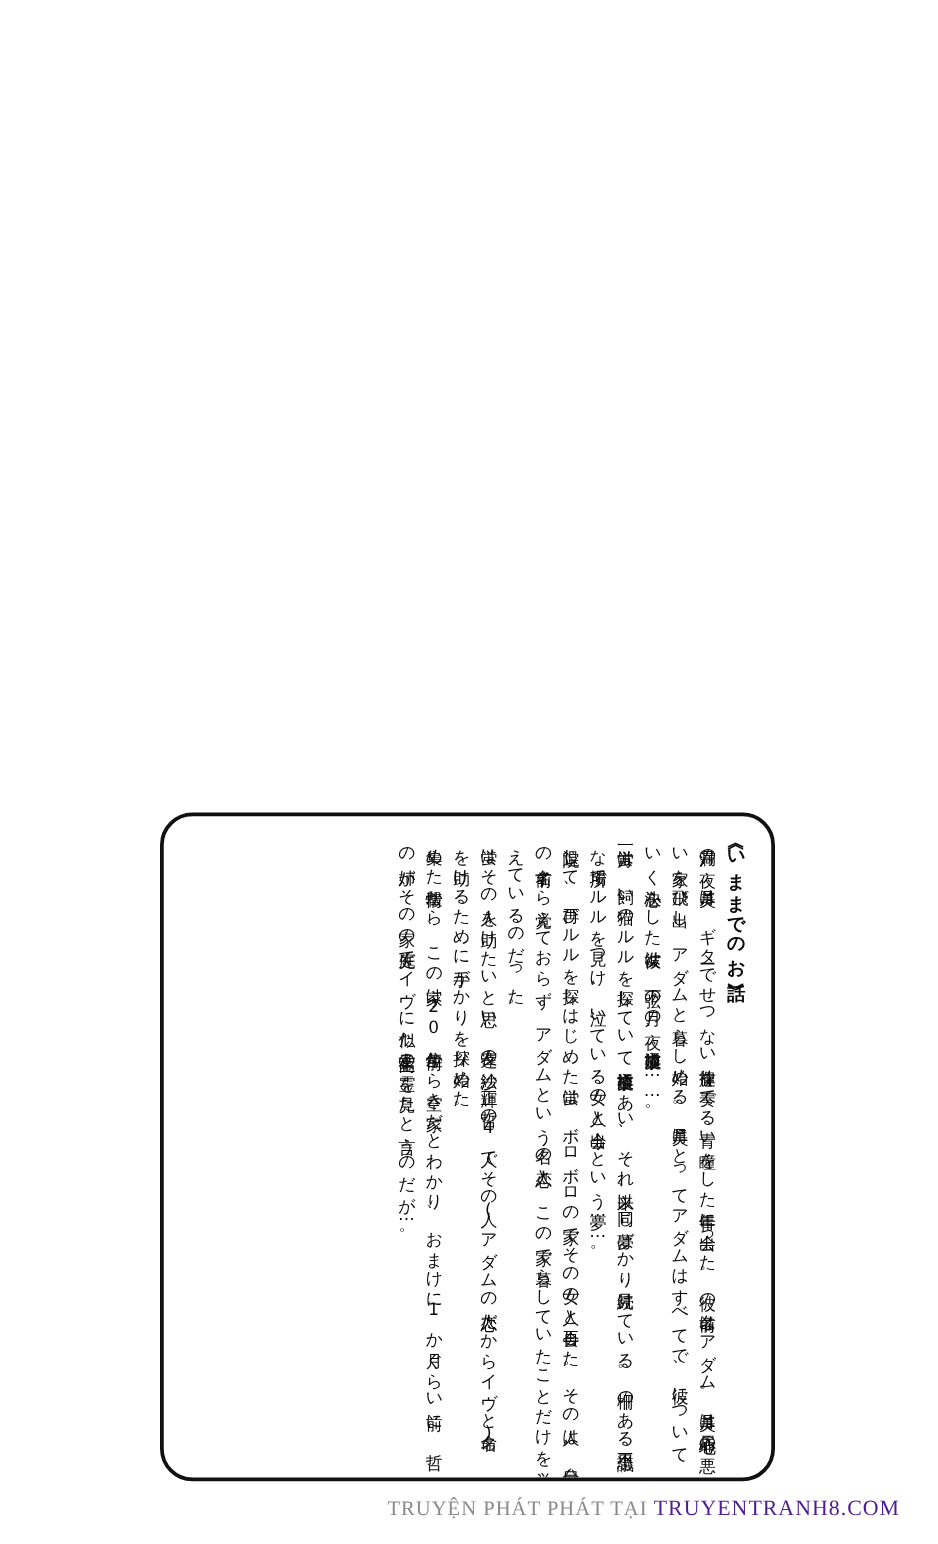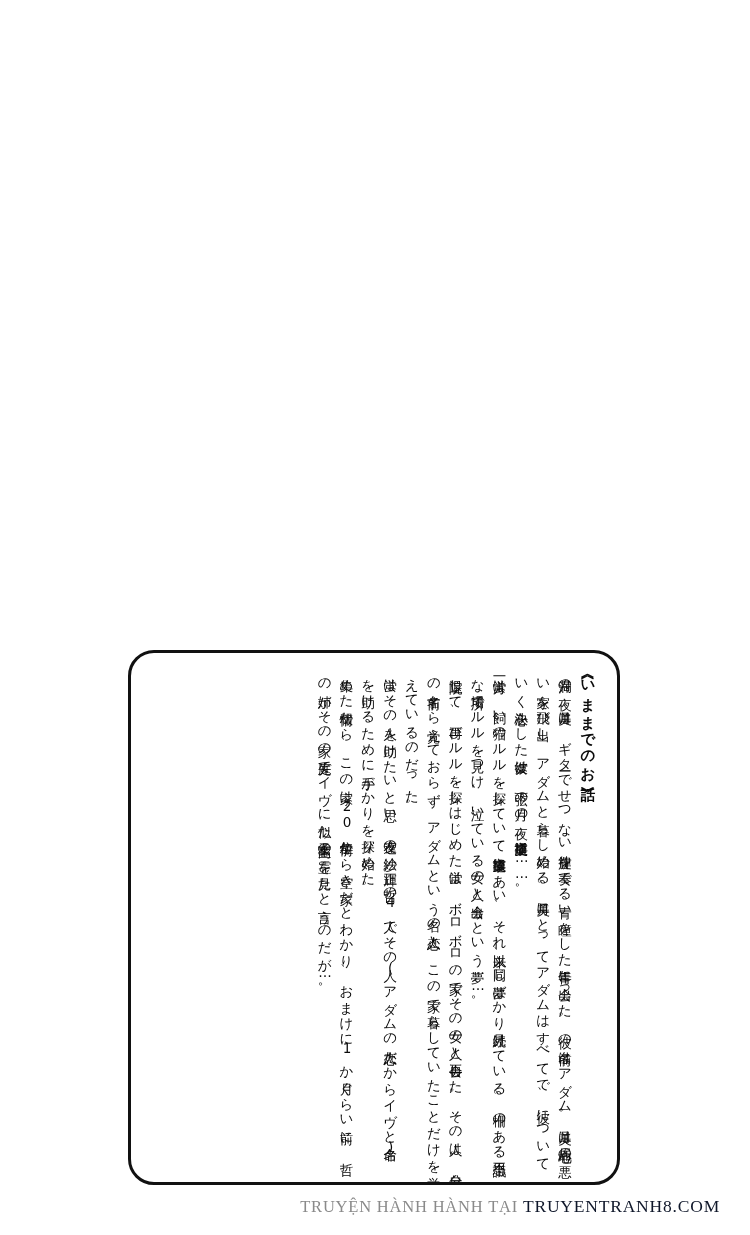--- a/index.html
+++ b/index.html
@@ -76,36 +76,36 @@
     top: 1196px;
     text-align: right;
     font-family: "Liberation Serif", serif;
     font-size: 16.5px;
     letter-spacing: 0.8px;
     color: #8a8a8a;
     white-space: nowrap;
   }
   #footer-credit .site {
     font-size: 17.5px;
-    color: #0f172a;
+    color: #4c1d95;
   }
 </style>
 </head>
 <body>
 
 <div id="page">
 
   <div id="recap-panel">
     <div id="recap-text">
       <span id="recap-heading">《いままでのお話》</span>
       <span class="para">満月の夜、美月は、ギターでせつない旋律を奏でる青い瞳をした青年に出会った。彼の名前はアダム。美月は居心地の悪い家を飛び出し、アダムと暮らし始める。美月にとってアダムはすべてで、彼についていく決心をした彼女は、下弦の月の夜、交通事故に……。</span>
       <span class="para">一方蛍は、飼い猫のルルを探していて交通事故にあい、それ以来、同じ夢ばかり見続けている。柵のある不思議な場所でルルを見つけ、泣いている女の人と出会うという夢……。</span>
       <span class="para">退院して、再びルルを探しはじめた蛍は、ボロボロの家でその女の人と再会した。その人は、自分の名前すら覚えておらず、アダムという名の恋人と、この家で暮らしていたことだけを覚えているのだった。</span>
       <span class="para">蛍はその人を助けたいと思い、友達の沙絵、正輝、哲の4人でその人(アダムの恋人だからイヴと命名)を助けるために手がかりを探り始めた。</span>
       <span class="para">集めた情報から、この家は20年位前から空き家だとわかり、おまけに1か月ぐらい前に、哲の姉がその家の庭先でイヴに似た女子高生の霊を見たと言うのだが…。</span>
     </div>
   </div>
 
   <div id="footer-credit">
-    <span>TRUYỆN HÀNH HÀNH TẠI </span><span class="site">TRUYENTRANH8.COM</span>
+    <span>TRUYỆN PHÁT PHÁT TẠI </span><span class="site">TRUYENTRANH8.COM</span>
   </div>
 
 </div>
 
 </body></html>

